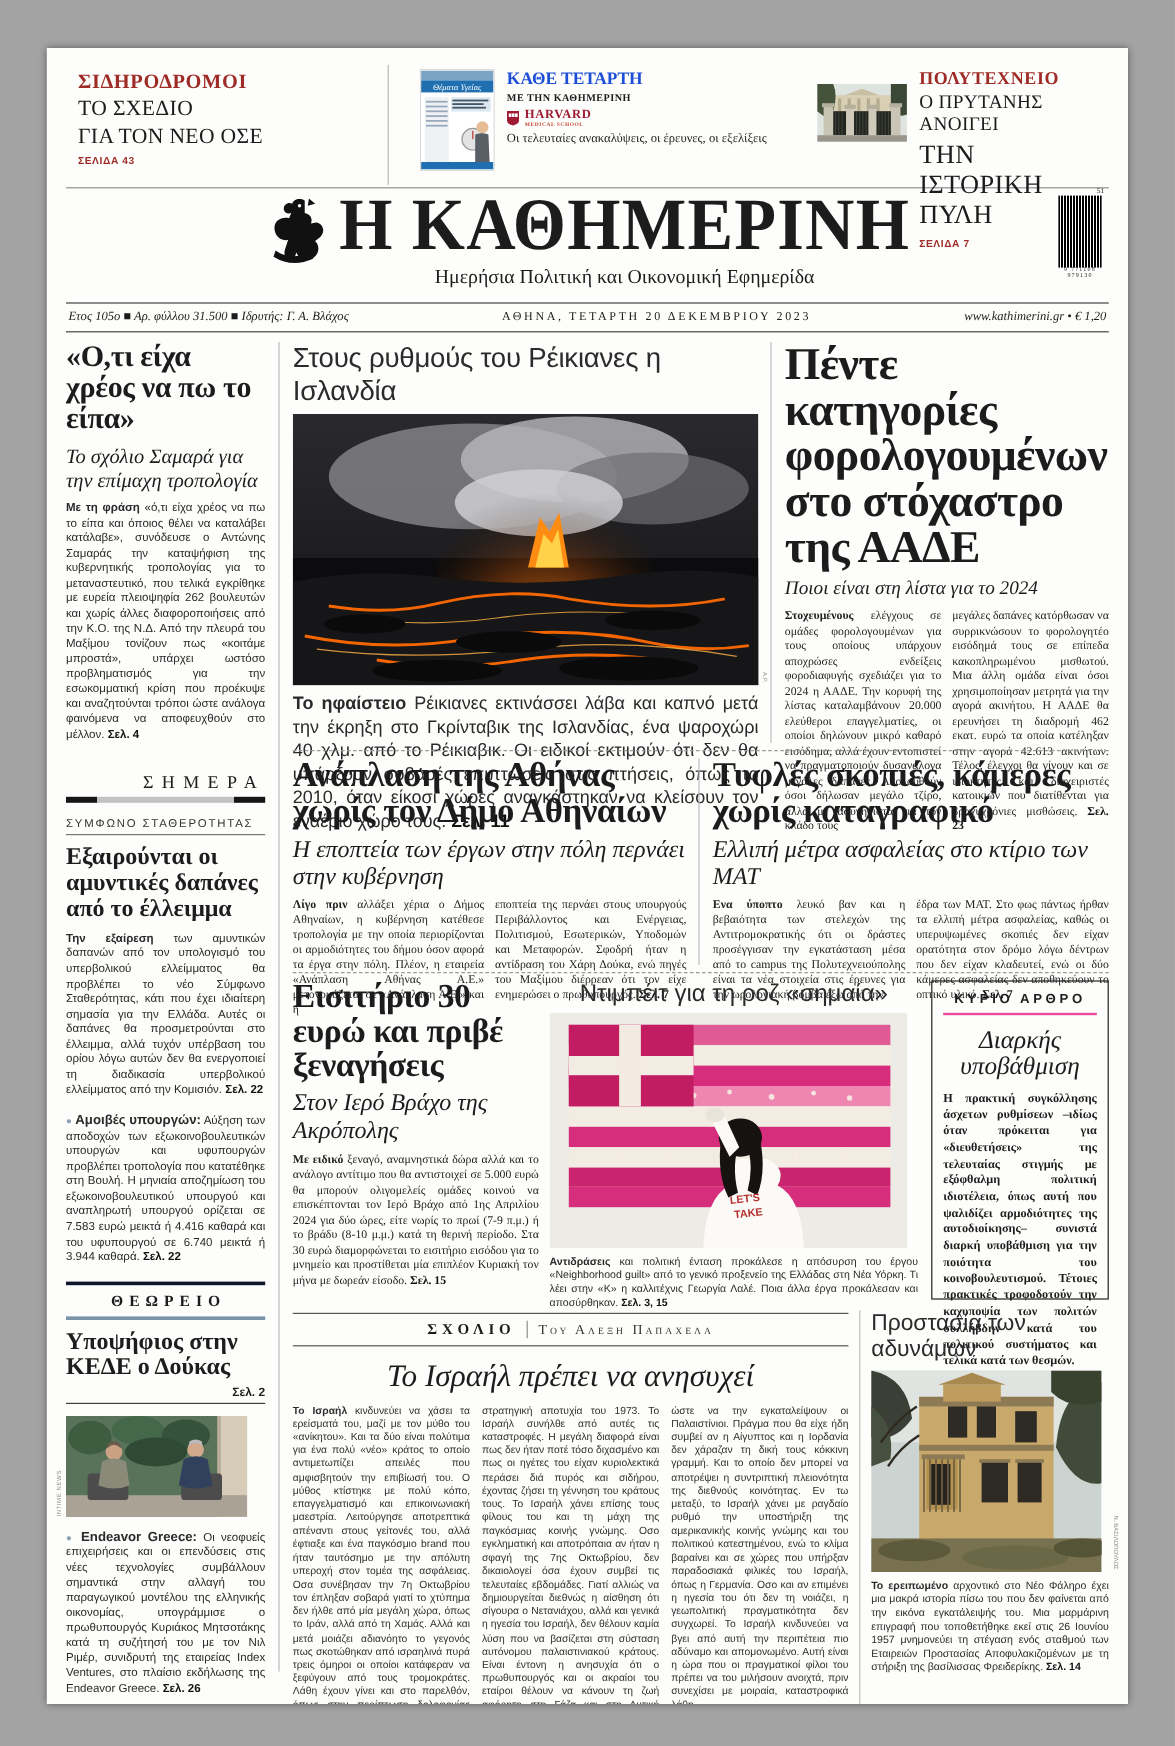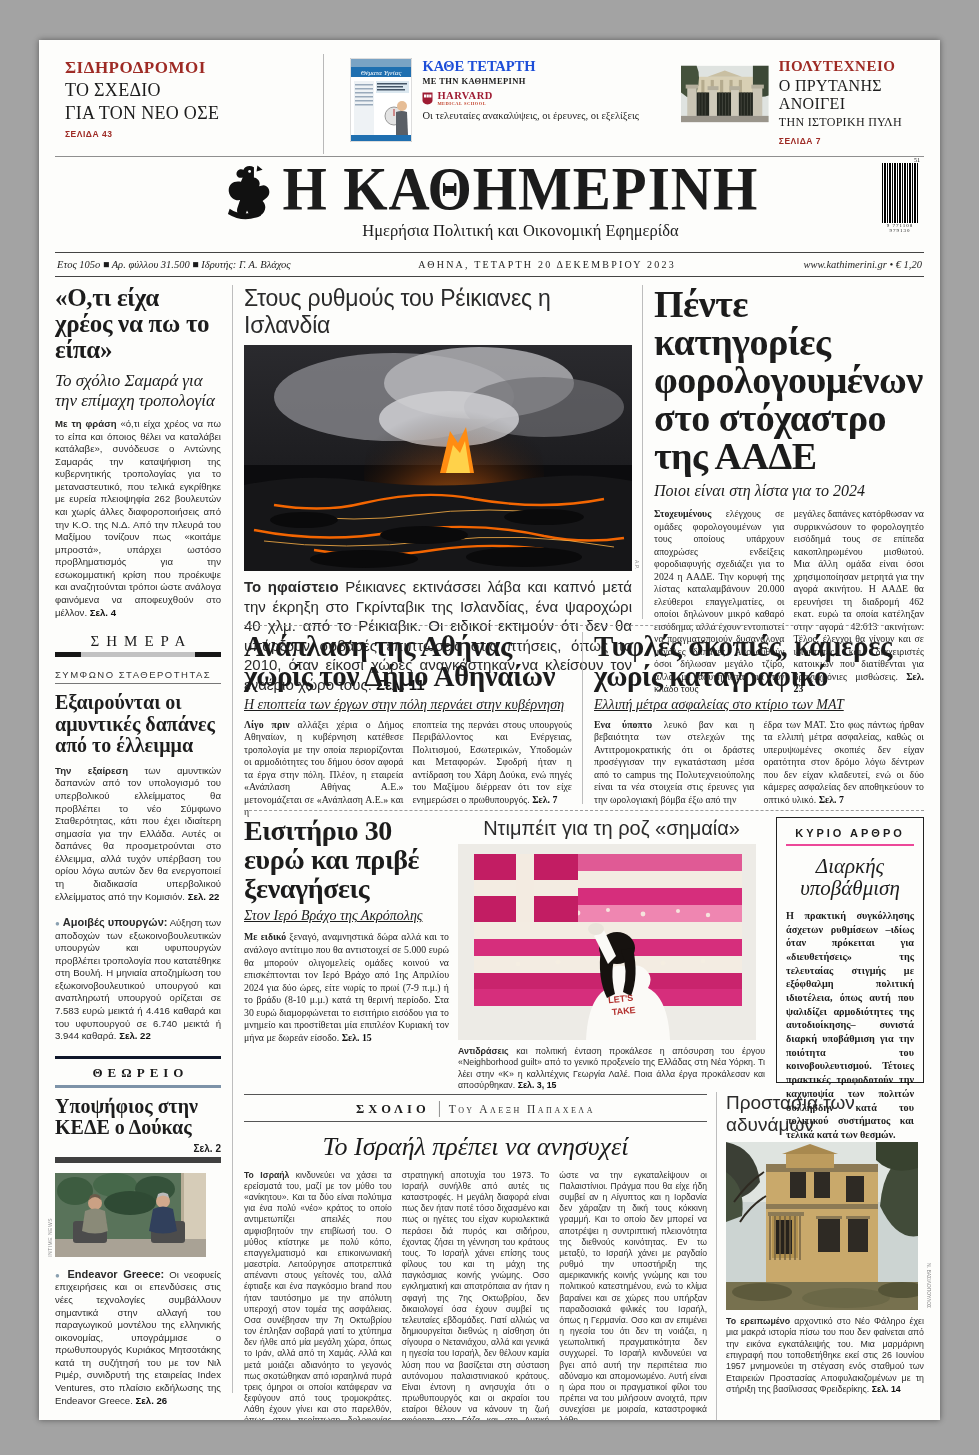--- a/index.html
+++ b/index.html
@@ -50,31 +50,31 @@
   .rightregion { flex:1; padding-left:11px; display:flex; flex-direction:column; }
 
   .dashrule { border-top:1px dashed #9a9a9a; margin:6px 0; }
 
   
   .h-serif-lg { font-size:25px; font-weight:bold; line-height:1.04; letter-spacing:-.3px; }
   .sub-italic { font-style:italic; font-size:17px; line-height:1.15; margin-top:8px; }
   .body-sans { font-family:"Liberation Sans",sans-serif; font-size:9.6px; line-height:1.31; text-align:justify; color:#2a2a2a; margin-top:8px; }
   .lead-b { font-weight:bold; }
   .pgref { font-weight:bold; color:#111; }
-  .simera { margin-top:14px; text-align:center; }
+  .simera { margin-top:26px; text-align:right; }
   .simera-word { font-size:15px; letter-spacing:7px; padding-left:7px; }
   .simera-rule { height:5px; margin-top:2px;
       background:linear-gradient(to right,#161616 0 26px,#c2c2c2 26px calc(100% - 26px),#161616 calc(100% - 26px)); }
   .sec-kicker { font-family:"Liberation Sans",sans-serif; font-size:9.5px; letter-spacing:1.5px; color:#333;
                 border-bottom:1px solid #777; padding-bottom:3px; margin-top:12px; }
   .h-sans { font-family:Liberation Serif, serif; font-weight:bold; font-size:20px; line-height:1.08; margin-top:8px; color:#1d1d1d; }
   .theoreio { margin-top:13px; text-align:center; border-top:3px solid #0f172a; border-bottom:3px solid #7d93a8; padding:4px 0; }
   .theoreio-word { font-size:13px; font-weight:bold; letter-spacing:5px; padding-left:5px; }
   .doukas-ref { text-align:right; font-family:"Liberation Sans",sans-serif; font-weight:bold; font-size:10px;
-                border-bottom:6px solid #404040; padding-bottom:3px; margin-top:4px; }
+                border-bottom:1px solid #404040; padding-bottom:3px; margin-top:4px; }
   .photo-int-wrap { position:relative; margin-top:10px; }
   .vcredit { position:absolute; left:-8px; bottom:0; writing-mode:vertical-rl; transform:rotate(180deg);
              font-family:"Liberation Sans",sans-serif; font-size:5px; color:#8d8d8d; letter-spacing:.5px; }
   .bullet { color:#8aa0b0; font-size:8px; }
 
   
   .toprow { display:flex; height:334px; }
   .iceland { width:398px; padding-right:10px; }
   .h-light { font-family:"Liberation Sans",sans-serif; font-weight:400; font-size:23px; color:#2b2b2b; letter-spacing:-.2px; }
   .volcano-wrap { position:relative; margin-top:6px; }
@@ -86,21 +86,21 @@
   .aade-sub { font-style:italic; font-size:16px; margin-top:7px; }
   .twocol { display:flex; gap:9px; margin-top:8px; }
   .twocol > div { flex:1; }
   .body-serif { font-size:9.8px; line-height:1.28; text-align:justify; color:#222; }
 
   
   .midrow { display:flex; height:172px; }
   .mid-left { width:338px; padding-right:10px; }
   .mid-right { flex:1; border-left:1px solid #bdbdbd; padding-left:11px; }
   .h-serif-md { font-size:29px; font-weight:bold; line-height:1.03; letter-spacing:-.4px; }
-  .mid-sub { font-style:italic; font-size:14px; margin-top:5px;text-decoration:underline; }
+  .mid-sub { font-style:italic; font-size:20px; margin-top:5px; }
 
   
   .thirdrow { display:flex; height:276px; }
   .acropolis { width:214px; padding-right:9px; }
   .flagcol { width:316px; border-left:0; padding:0 9px 0 0; }
   .flag-head { font-family:"Liberation Sans",sans-serif; font-size:20px; color:#2b2b2b; text-align:center; }
   .editorialcol { flex:1; padding-left:2px; }
   .ed-box { border:1.5px solid #222; padding:9px 9px 6px; height:266px; }
   .ed-header { text-align:center; font-family:"Liberation Sans",sans-serif; font-weight:bold; font-size:11px;
                letter-spacing:3px; border-bottom:2px solid #ec4899; padding-bottom:5px; }
@@ -211,21 +211,21 @@
             <line x1="77" y1="34" x2="77" y2="64"></line>
             <line x1="81" y1="34" x2="81" y2="64"></line>
             <line x1="85" y1="34" x2="85" y2="64"></line>
             <line x1="89" y1="34" x2="89" y2="64"></line>
           </g>
         <rect x="0" y="64" width="112" height="8" fill="#9a958b"></rect>
       </svg>
       <div>
         <div class="kicker-red" style="font-size:15px">ΠΟΛΥΤΕΧΝΕΙΟ</div>
         <div class="promo-title" style="font-size:16px">Ο ΠΡΥΤΑΝΗΣ ΑΝΟΙΓΕΙ</div>
-        <div class="promo-title" style="font-size:12px">ΤΗΝ ΙΣΤΟΡΙΚΗ ΠΥΛΗ</div>
+        <div class="promo-title" style="font-size:22px">ΤΗΝ ΙΣΤΟΡΙΚΗ ΠΥΛΗ</div>
         <div class="promo-pageref">ΣΕΛΙΔΑ 7</div>
       </div>
     </div>
   </div>
   <div class="toprule"></div>
 
   <div class="masthead">
     <svg class="griffin" viewBox="0 0 60 70">
       <path fill="#111" d="M38,4 c-5,-3 -11,-1 -12,3 c-4,-2 -9,1 -8,6 c1,3 4,4 7,3 l-2,5 c-8,-2 -15,3 -14,11 c1,7 7,11 13,10 l-3,9 c-2,6 2,11 8,11 l3,-8 c2,6 9,9 15,6 c7,-4 8,-12 3,-17 l5,-4 c5,-5 3,-13 -4,-14 l-5,1 c2,-5 -1,-9 -6,-10 Z"></path>
       <path fill="#111" d="M10,52 q14,10 34,2 l2,6 q-20,9 -38,-2 Z"></path>

